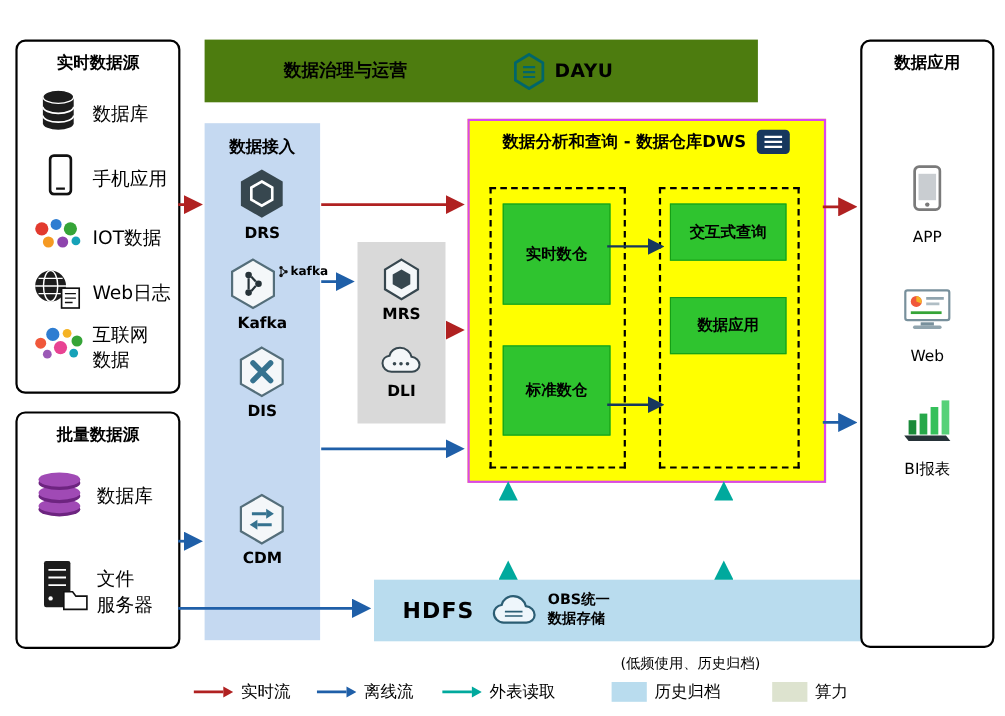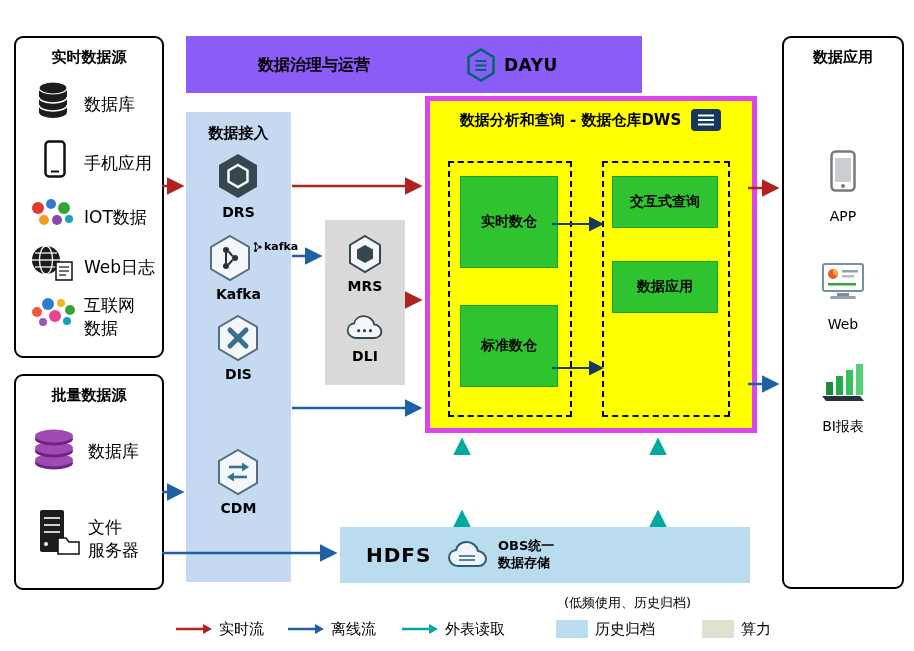--- a/index.html
+++ b/index.html
@@ -7,36 +7,36 @@
           font-family:"DejaVu Sans","Liberation Sans",sans-serif;color:#000;overflow:hidden;}
   .abs{position:absolute;}
   .panel{position:absolute;background:#fff;border:2px solid #000;border-radius:9px;}
   .panel-title{position:absolute;top:10px;left:0;width:100%;margin:0;text-align:center;
                font-weight:bold;font-size:15px;}
   .src-label{position:absolute;font-size:17px;line-height:1.35;white-space:pre-line;}
   .col-ingest{position:absolute;left:186px;top:112px;width:105px;height:470px;background:#c5d9f1;}
   .ing-title{position:absolute;top:12px;left:0;width:100%;text-align:center;font-weight:bold;font-size:15px;}
   .svc-label{position:absolute;left:0;width:100%;text-align:center;font-weight:bold;font-size:14px;}
   .kafka-mark{position:absolute;font-size:11px;font-weight:bold;display:flex;align-items:center;gap:2px;}
-  .gov{position:absolute;left:186px;top:36px;width:456px;height:57px;background:#8b5cf6;}
+  .gov{position:absolute;left:186px;top:36px;width:456px;height:57px;background:#4d7c0f;padding-left:47px;}
   .gov-title{position:absolute;left:72px;top:50%;transform:translateY(-50%);font-weight:bold;font-size:16px;}
   .gov-dayu{position:absolute;left:280px;top:50%;transform:translateY(-50%);display:flex;align-items:center;gap:8px;}
   .gov-dayu-label{font-weight:bold;font-size:17px;letter-spacing:.5px;}
   .graybox{position:absolute;left:325px;top:220px;width:80px;height:165px;background:#d9d9d9;}
-  .dws{position:absolute;left:425px;top:96px;width:322px;height:327px;background:#ffff00;border:5px solid #d946ef;}
+  .dws{position:absolute;left:425px;top:108px;width:322px;height:327px;background:#ffff00;border:2px solid #d946ef;}
   .dws-title{position:absolute;top:7px;left:0;width:100%;display:flex;align-items:center;
              justify-content:center;gap:9px;font-weight:bold;font-size:15px;}
   .dashed{position:absolute;border:2px dashed #000;}
   .gmod{position:absolute;background:#2fc42f;border:1px solid #15a015;display:flex;align-items:center;
         justify-content:center;font-weight:bold;font-size:14px;color:#000;}
   .compute{position:absolute;left:340px;top:456px;width:410px;height:54px;background:#dde3cf;}
   .cgroup{position:absolute;top:8px;width:160px;text-align:center;}
   .cgroup .ct{font-weight:bold;font-size:13px;}
   .cgroup .cs{font-size:12px;margin-top:3px;}
-  .hdfs{position:absolute;left:340px;top:527px;width:410px;height:56px;background:#b9dcee;}
+  .hdfs{position:absolute;left:340px;top:527px;width:410px;height:56px;background:#b9dcee;padding-left:43px;}
   .hdfs-label{position:absolute;left:26px;top:50%;transform:translateY(-50%);font-weight:bold;
               font-size:20px;letter-spacing:1px;}
   .obs-label{position:absolute;left:158px;top:11px;font-weight:bold;font-size:13px;line-height:1.3;white-space:pre-line;}
   .hdfs-note{position:absolute;left:224px;top:50%;transform:translateY(-50%);font-size:13px;margin-top:48px;}
   .apps-label{position:absolute;left:0;width:100%;text-align:center;font-size:14px;}
   .arrows{position:absolute;left:0;top:0;z-index:6;pointer-events:none;}
   .legend{position:absolute;left:0;top:612px;width:914px;height:34px;}
   .leg-item{position:absolute;top:6px;display:flex;align-items:center;gap:7px;height:22px;}
   .leg-label{font-size:15px;}
   .lg-swatch{width:32px;height:18px;display:inline-block;}

